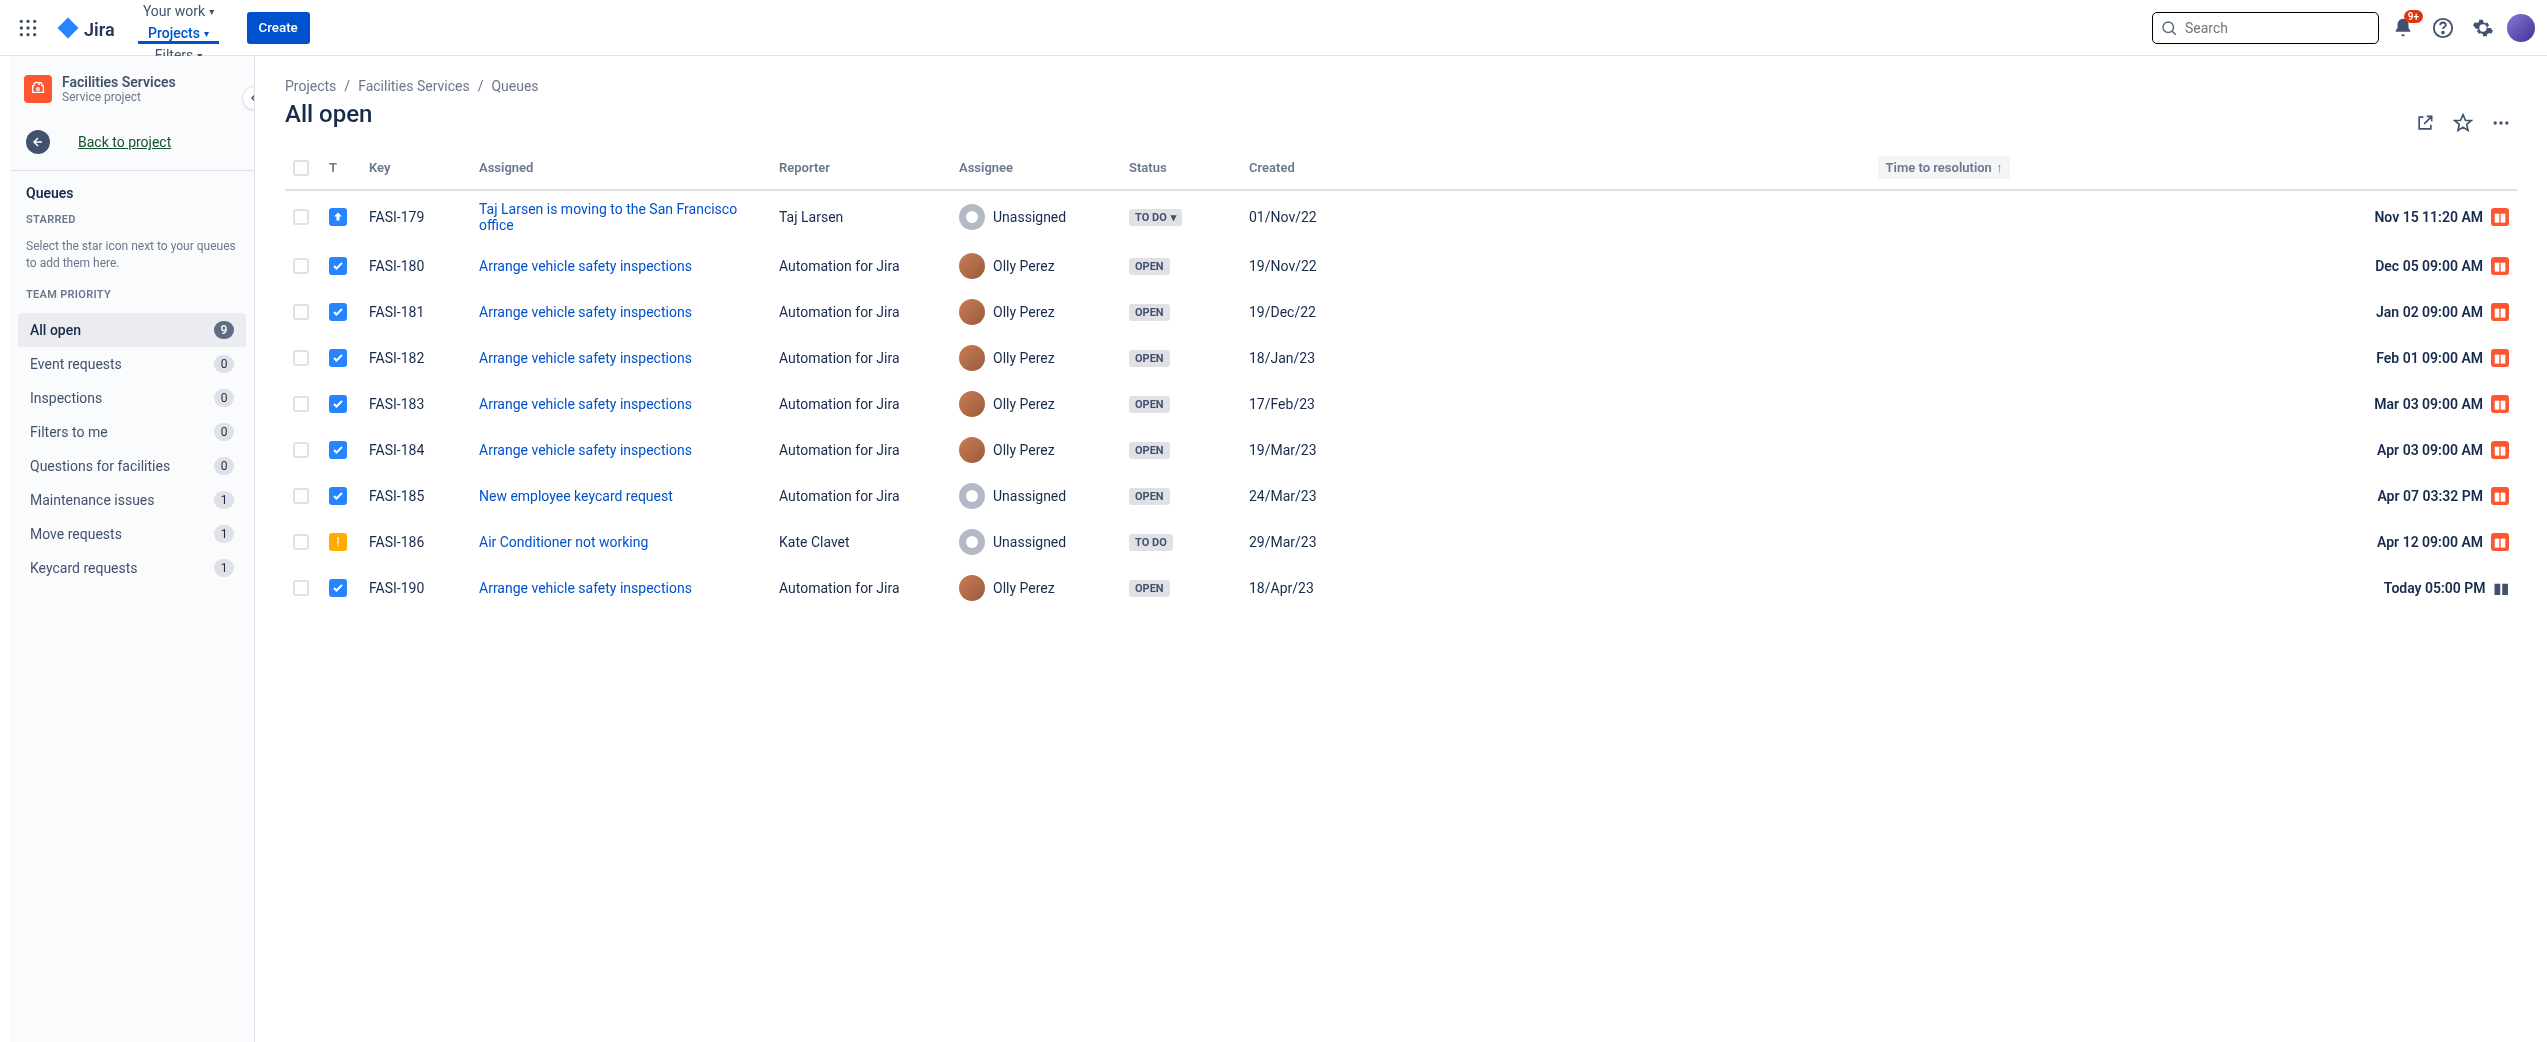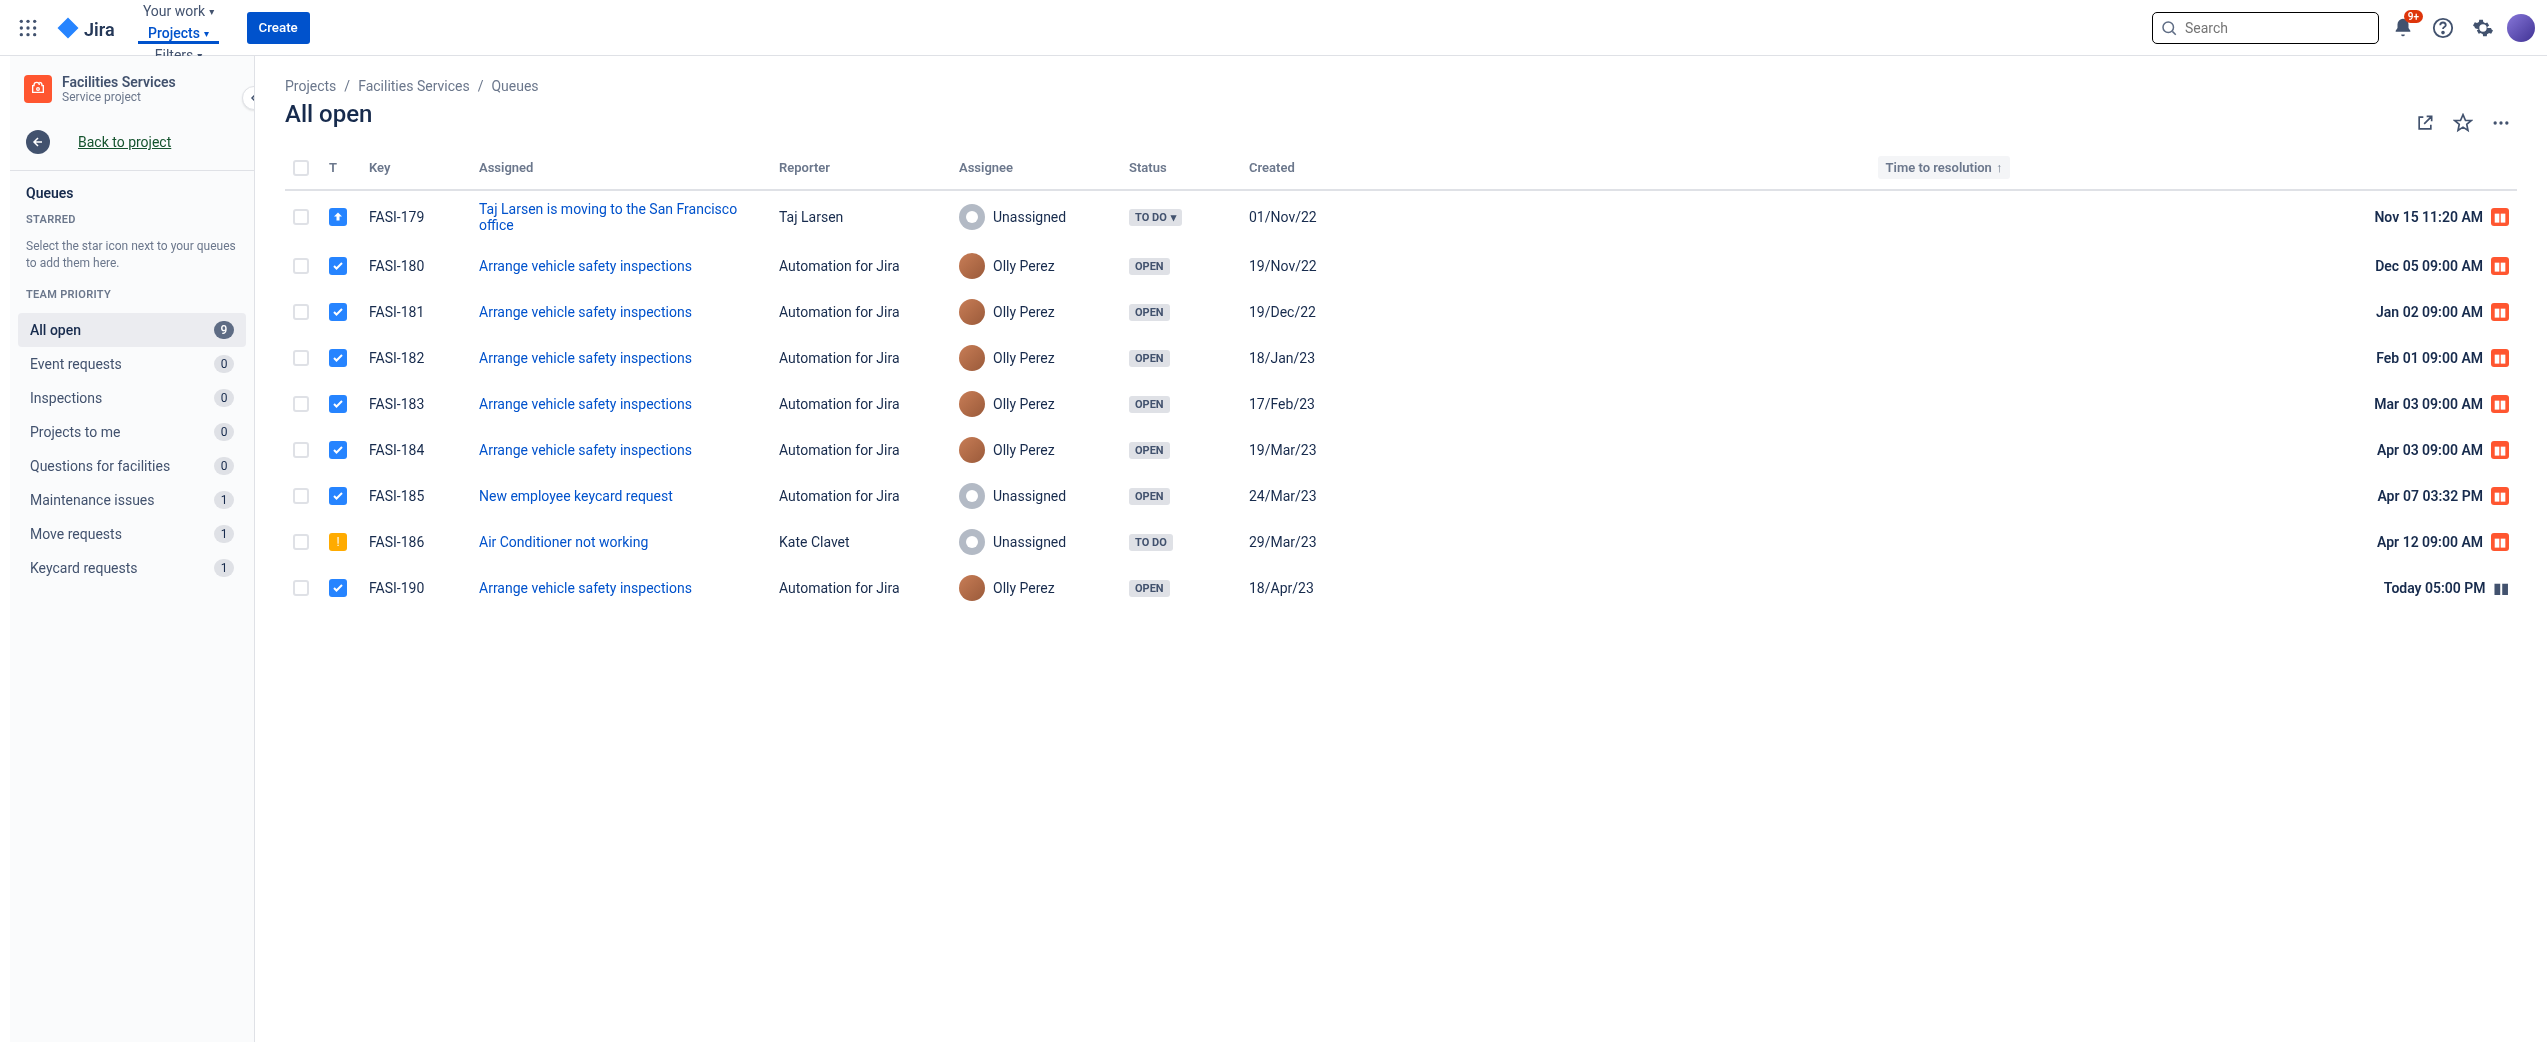--- a/index.html
+++ b/index.html
@@ -207,21 +207,21 @@
         </div>
         <div class="queue-item">
           <span>Event requests</span>
           <span class="count-pill">0</span>
         </div>
         <div class="queue-item">
           <span>Inspections</span>
           <span class="count-pill">0</span>
         </div>
         <div class="queue-item">
-          <span>Projects to me</span>
+          <span>Filters to me</span>
           <span class="count-pill">0</span>
         </div>
         <div class="queue-item">
           <span>Questions for facilities</span>
           <span class="count-pill">0</span>
         </div>
         <div class="queue-item">
           <span>Maintenance issues</span>
           <span class="count-pill">1</span>
         </div>

